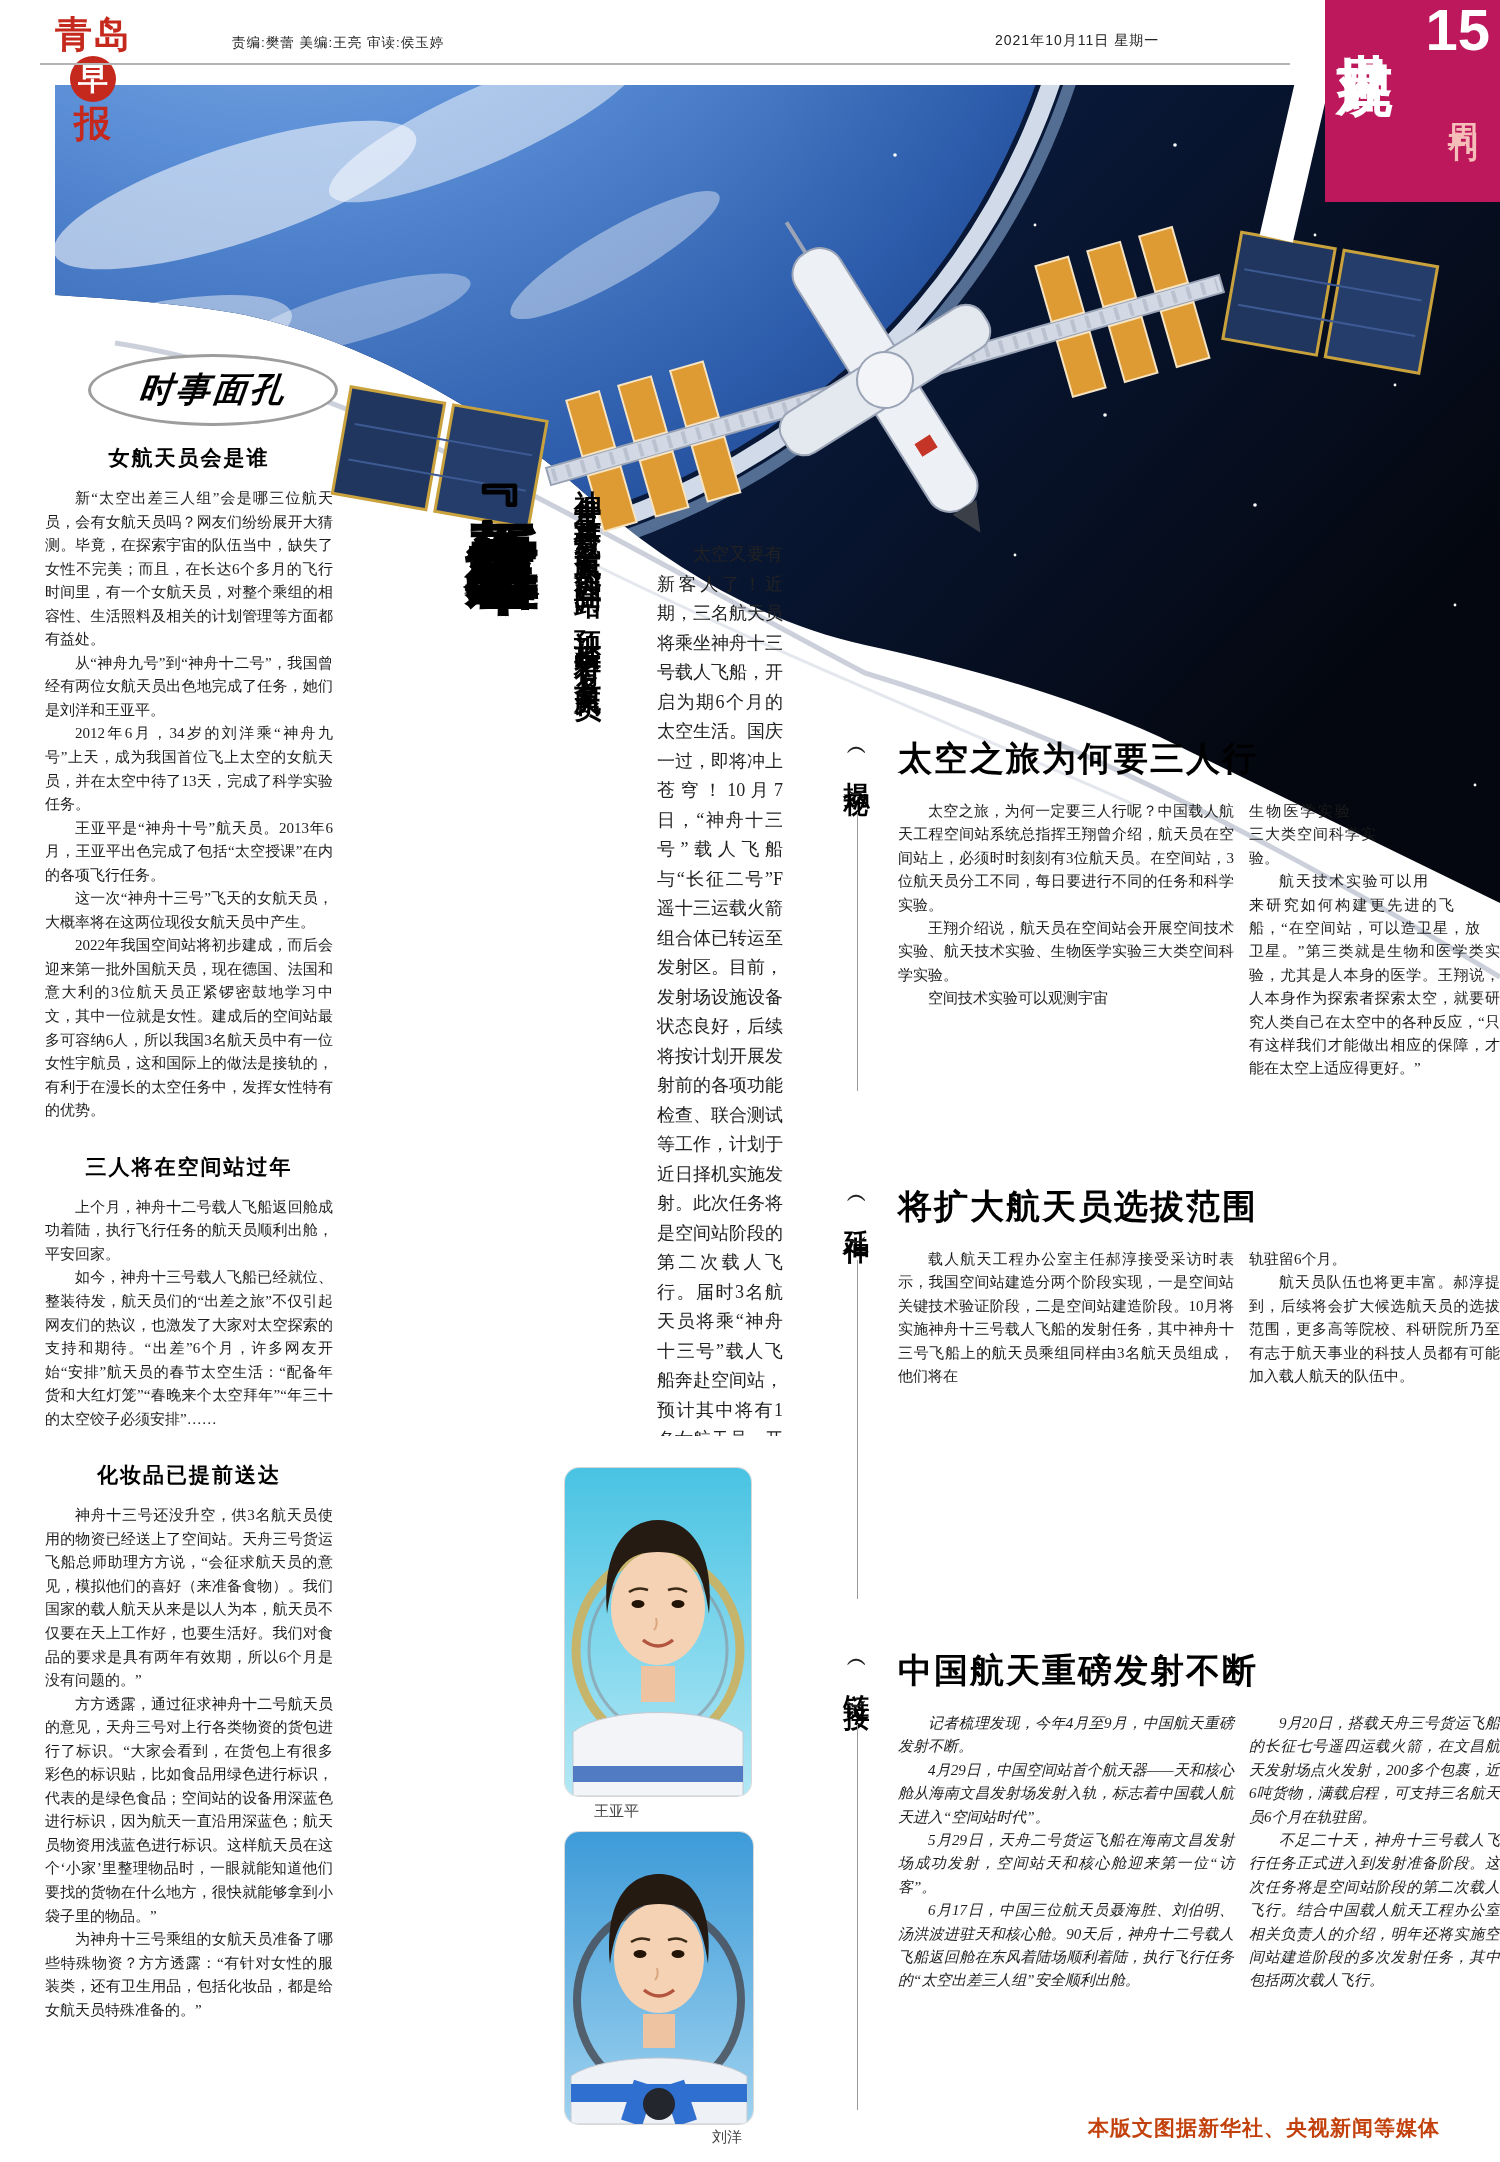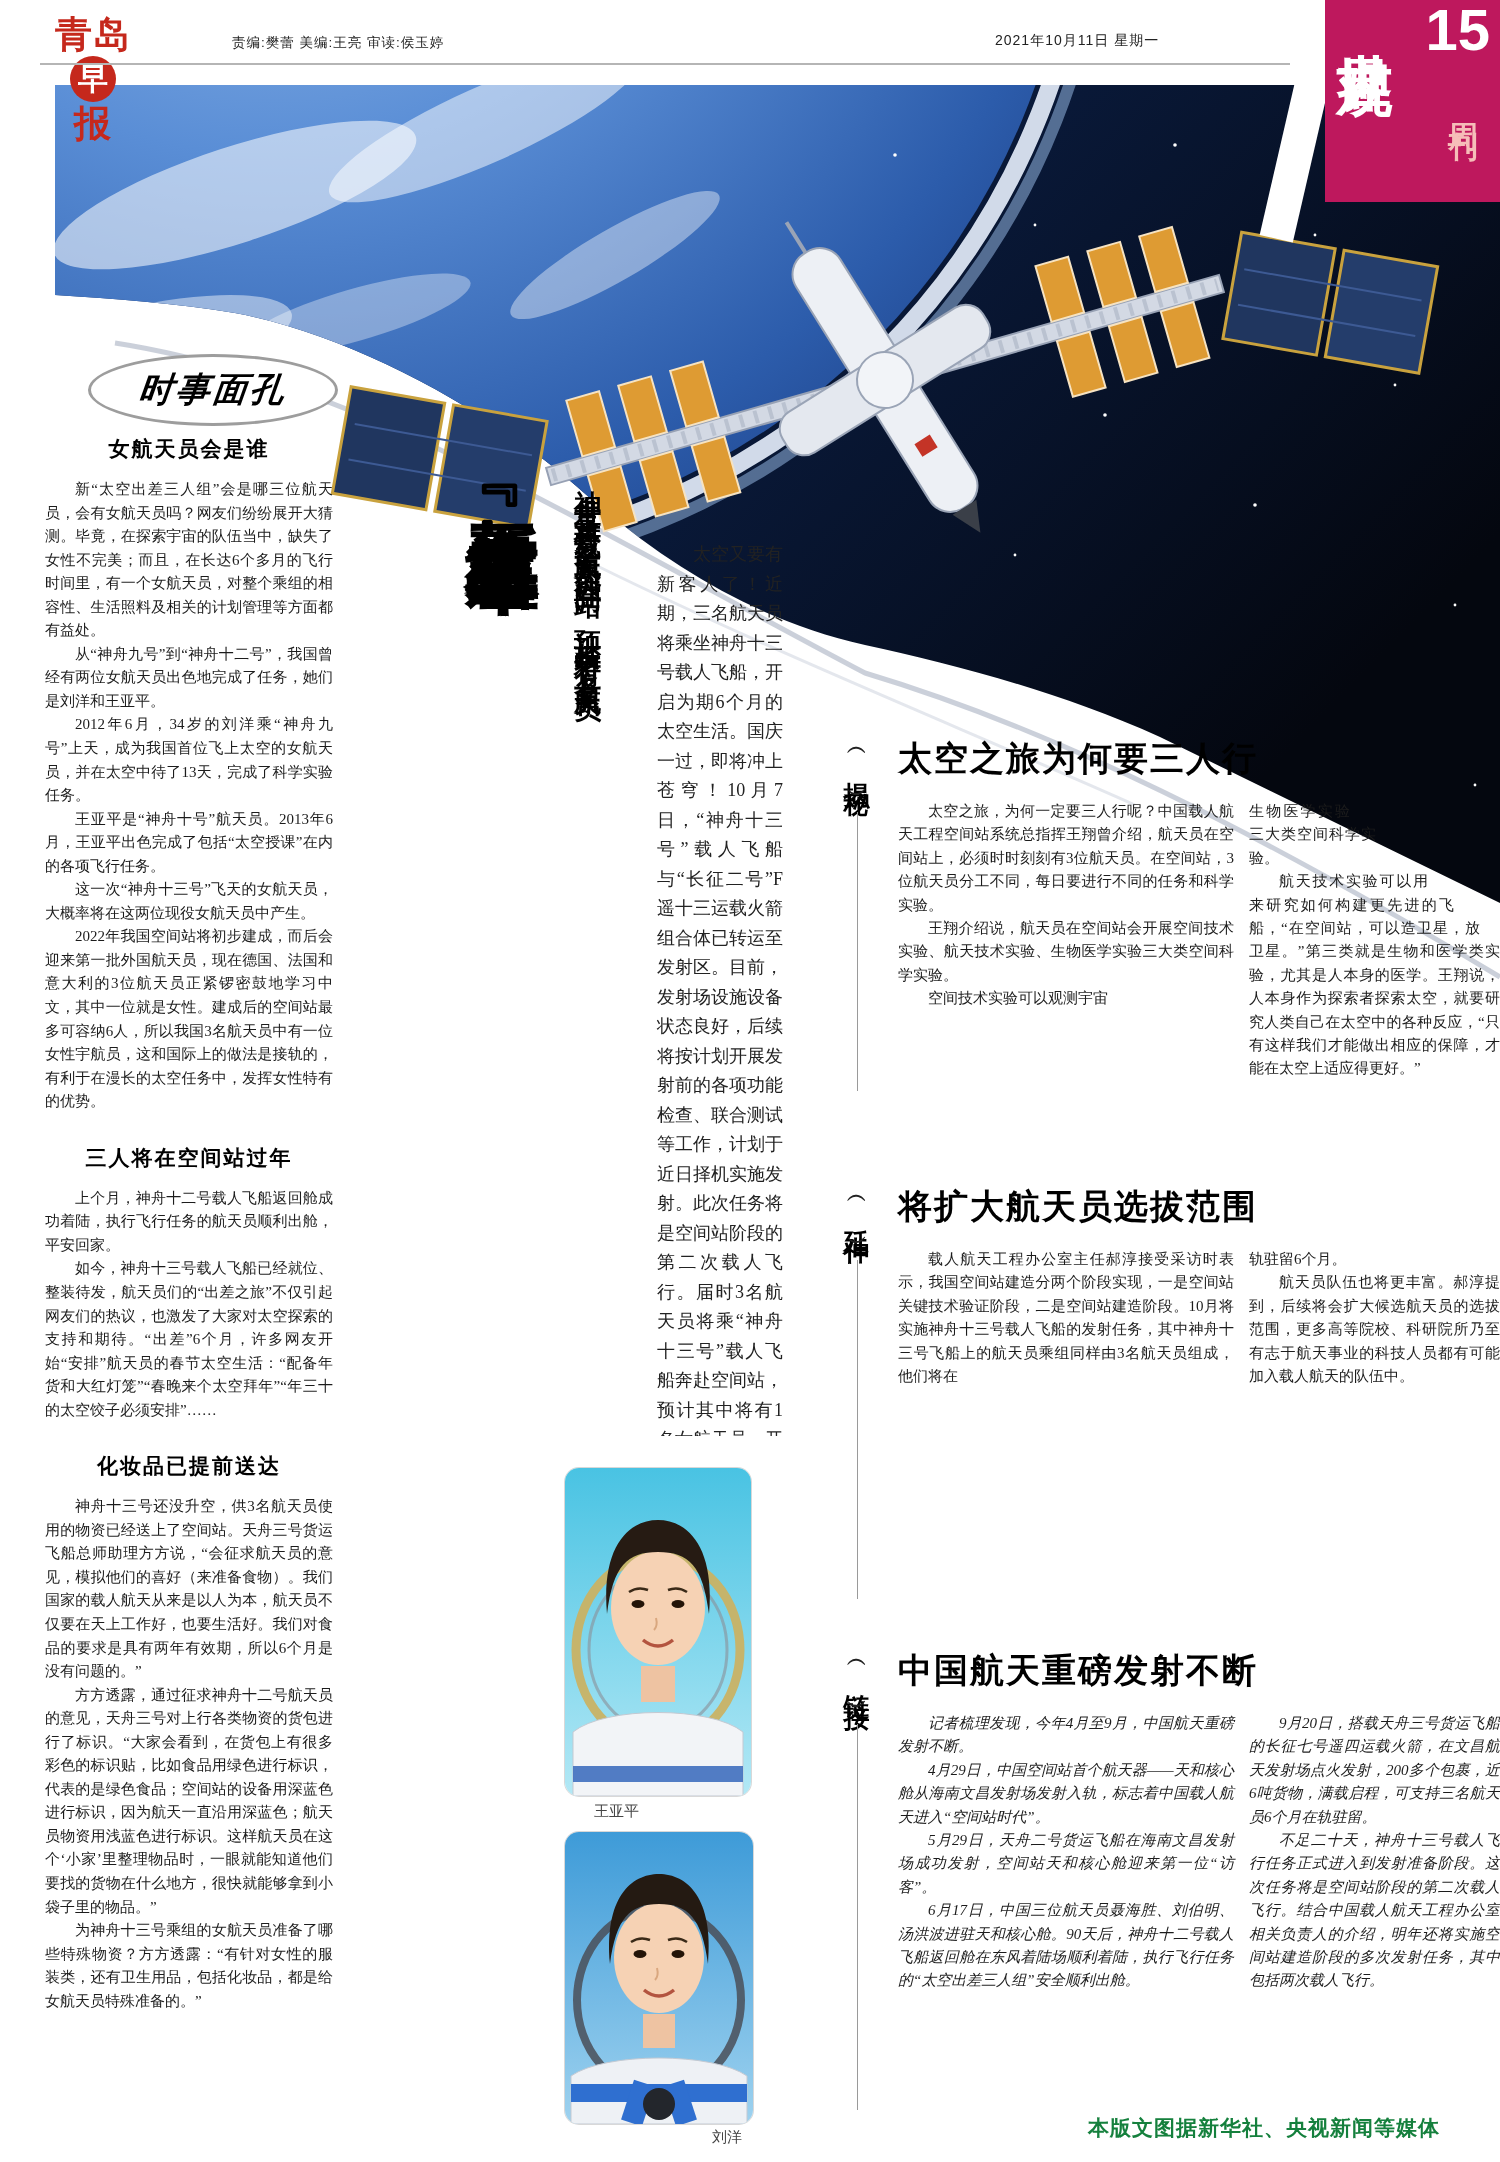--- a/index.html
+++ b/index.html
@@ -31,21 +31,21 @@
   
   .oval{position:absolute;left:88px;top:354px;width:244px;height:66px;border:3px solid #9d9d9d;
         border-radius:50%;display:flex;align-items:center;justify-content:center;background:#fff;z-index:2;}
   .oval span{font-size:34px;font-weight:900;font-style:italic;letter-spacing:3px;transform:skewX(-6deg);color:#000;}
 
   
   .leftcol{position:absolute;left:45px;top:434px;width:288px;height:1716px;overflow:hidden;
            font-family:"Liberation Serif",serif;z-index:2;}
   .leftcol h3{font-family:"Liberation Sans",sans-serif;font-size:21px;font-weight:900;text-align:center;
               margin:30px 0 15px;letter-spacing:2px;color:#000;}
-  .leftcol h3.first{margin-top:1px;font-family:Liberation Serif, serif;}
+  .leftcol h3.first{margin-top:10px;font-family:Liberation Serif, serif;}
   .leftcol p{font-size:15px;line-height:1.57;text-align:justify;text-indent:2em;margin:0;color:#1c1c1c;}
 
   
   .headline{position:absolute;left:466px;top:460px;height:1092px;writing-mode:vertical-rl;
             font-size:74px;font-weight:900;line-height:1;letter-spacing:2px;color:#000;z-index:2;}
   .subhead{position:absolute;left:572px;top:468px;height:1078px;writing-mode:vertical-rl;
            font-size:27px;font-weight:700;letter-spacing:6px;line-height:1.1;color:#000;z-index:2;}
 
   
   .intro{position:absolute;left:645px;top:528px;width:150px;height:908px;overflow:hidden;
@@ -70,21 +70,21 @@
   .r-content h2{font-size:34px;font-weight:900;margin:0 0 18px;letter-spacing:2px;color:#000;
                 font-family:"Liberation Sans",sans-serif;}
   .cols{display:flex;gap:15px;font-family:"Liberation Serif",serif;}
   .c1{width:336px;} .c2{width:251px;}
   .cols p{font-size:15px;line-height:1.56;text-align:justify;text-indent:2em;margin:0;color:#1c1c1c;}
   .cols p.noindent{text-indent:0;}
   .diag-spacer{float:right;width:150px;height:135px;shape-outside:polygon(0 0,100% 0,100% 100%);}
   .kai p{font-style:italic;}
 
   
-  .credit{position:absolute;right:60px;top:2114px;font-size:21px;font-weight:900;letter-spacing:1px;color:#15803d;z-index:2;}
+  .credit{position:absolute;right:60px;top:2114px;font-size:21px;font-weight:900;letter-spacing:1px;color:#c2410c;z-index:2;}
 </style>
 </head>
 <body>
 
 <div class="page">
 
   <div class="hdr-logo">
     <span class="logo-txt">青岛</span>
     <span class="logo-seal">早</span>
     <span class="logo-txt">报</span>

